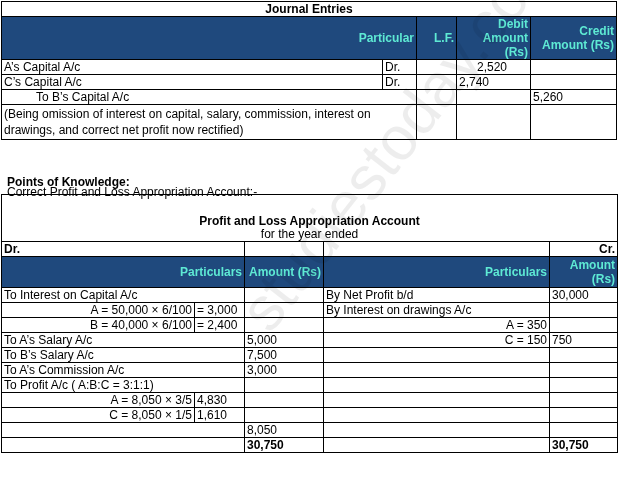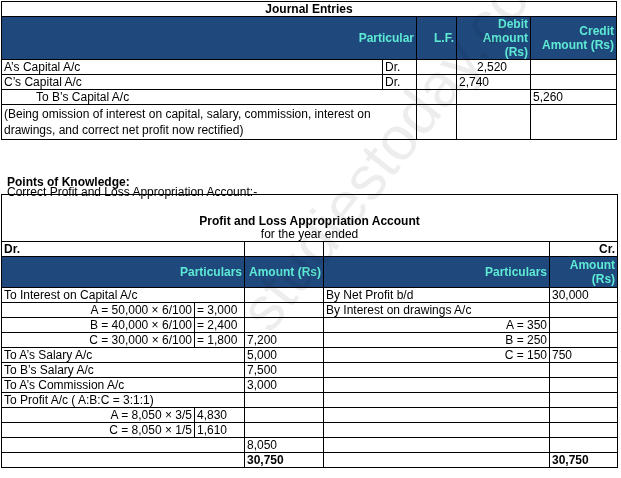--- a/index.html
+++ b/index.html
@@ -114,27 +114,20 @@
     <td class="c"></td>
   </tr>
   <tr>
     <td class="r">B = 40,000 × 6/100</td>
     <td>= 2,400</td>
     <td class="c"></td>
     <td class="r">A = 350</td>
     <td class="c"></td>
   </tr>
   <tr>
-    <td class="r">C = 30,000 × 6/100</td>
-    <td>= 1,800</td>
-    <td class="c">7,200</td>
-    <td class="r">B = 250</td>
-    <td class="c"></td>
-  </tr>
-  <tr>
     <td colspan="2">To A’s Salary A/c</td>
     <td class="c">5,000</td>
     <td class="r">C = 150</td>
     <td class="c">750</td>
   </tr>
   <tr>
     <td colspan="2">To B’s Salary A/c</td>
     <td class="c">7,500</td>
     <td></td>
     <td class="c"></td>

